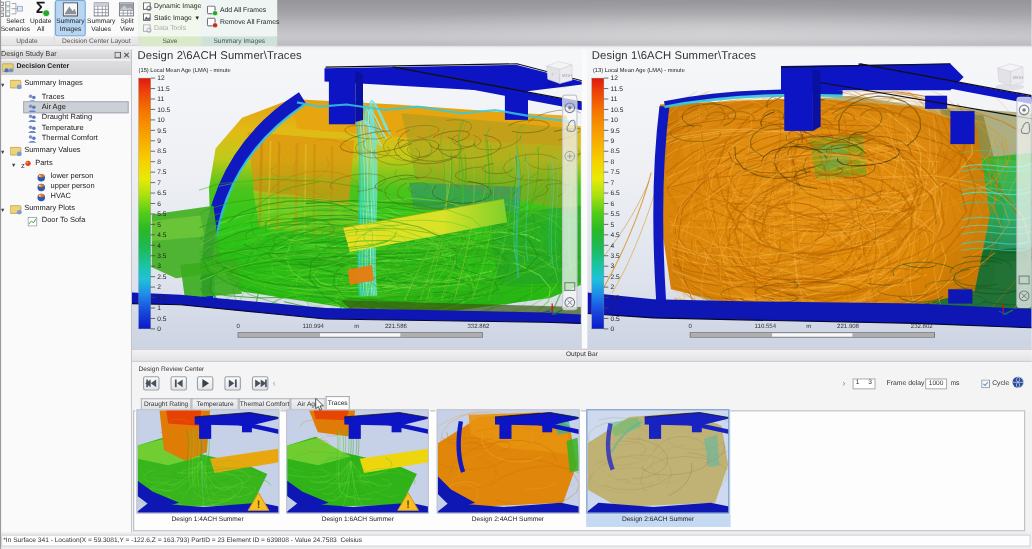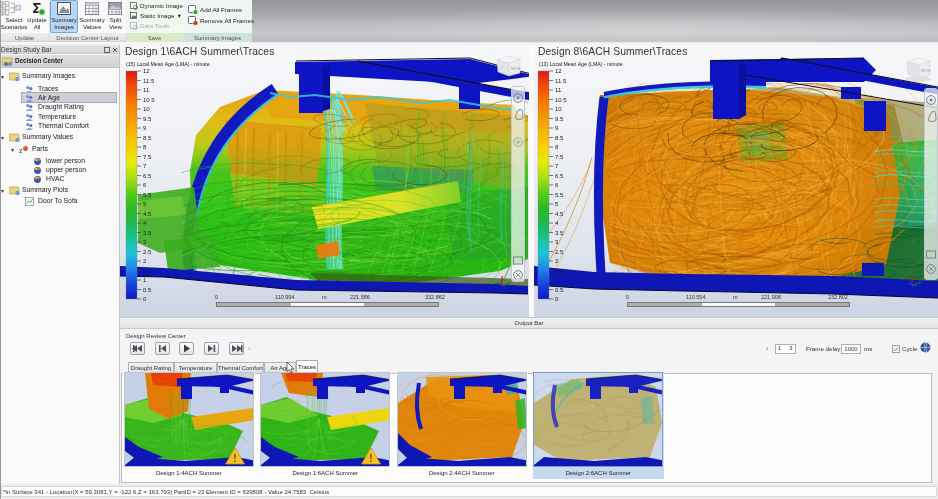--- a/index.html
+++ b/index.html
@@ -217,21 +217,21 @@
         <svg width="9" height="9" style="display:block">
           <rect x="0.5" y="0.5" width="8" height="8" fill="#fff" stroke="#8090a8" stroke-width="0.8"></rect>
           <path d="M 1.5 6.5 L 3.5 4 L 5.5 5.5 L 7.5 2" fill="none" stroke="#40a040" stroke-width="0.9"></path>
         </svg>
       </div>
       <div style="position:absolute;left:38px;top:142.5px;font-size:6.8px;font-weight:normal;color:#1a1a1a;white-space:nowrap;">Door To Sofa</div>
     </div>
 </div>
 
 <div class="abs" style="left:120px;top:45px;width:409px;height:272px;background:linear-gradient(180deg,#f6f7f9 0%,#eef0f4 40%,#dde2ec 78%,#ccd3e2 100%);overflow:hidden;">
-  <div class="abs" style="left:5px;top:1px;font-size:10.3px;color:#333;letter-spacing:0.1px;">Design 1\6ACH Summer\Traces</div>
+  <div class="abs" style="left:5px;top:1px;font-size:10.3px;color:#333;letter-spacing:0.1px;">Design 2\6ACH Summer\Traces</div>
   <div class="abs" style="left:6px;top:16px;font-size:5.2px;color:#222;">(15) Local Mean Age (LMA) - minute</div>
   <svg class="abs" style="left:0;top:0;" width="409" height="272">
     <defs>
         <linearGradient id="lg" x1="0" y1="0" x2="0" y2="1">
           <stop offset="0%" stop-color="#e01810"></stop>
           <stop offset="6%" stop-color="#ee4708"></stop>
           <stop offset="14%" stop-color="#f57a00"></stop>
           <stop offset="24%" stop-color="#f8a800"></stop>
           <stop offset="33%" stop-color="#f5d000"></stop>
           <stop offset="40%" stop-color="#e8ea08"></stop>
@@ -706,21 +706,21 @@
       <path d="M 3.5 53 h 5 M 6 50.5 v 5" stroke="#9aa0a8" stroke-width="0.9"></path>
     <rect x="1.5" y="168" width="9" height="7" fill="none" stroke="#7a7f88" stroke-width="1"></rect>
     <circle cx="6" cy="186" r="4.4" fill="none" stroke="#7a7f88" stroke-width="1"></circle>
       <path d="M 3.8 183.8 L 8.2 188.2 M 8.2 183.8 L 3.8 188.2" stroke="#7a7f88" stroke-width="0.9"></path>
   </svg>
 </div>
 
 <div class="abs" style="left:529px;top:45px;width:5px;height:272px;background:#fbfbfc;"></div>
 
 <div class="abs" style="left:534px;top:45px;width:404px;height:272px;background:linear-gradient(180deg,#f6f7f9 0%,#eef0f4 40%,#dde2ec 78%,#ccd3e2 100%);overflow:hidden;">
-  <div class="abs" style="left:4px;top:1px;font-size:10.3px;color:#333;letter-spacing:0.1px;">Design 8\6ACH Summer\Traces</div>
+  <div class="abs" style="left:4px;top:1px;font-size:10.3px;color:#333;letter-spacing:0.1px;">Design 1\6ACH Summer\Traces</div>
   <div class="abs" style="left:5px;top:16px;font-size:5.2px;color:#222;">(13) Local Mean Age (LMA) - minute</div>
   <svg class="abs" style="left:0;top:0;" width="404" height="272">
     <defs>
         <linearGradient id="lg2" x1="0" y1="0" x2="0" y2="1">
           <stop offset="0%" stop-color="#e01810"></stop>
           <stop offset="6%" stop-color="#ee4708"></stop>
           <stop offset="14%" stop-color="#f57a00"></stop>
           <stop offset="24%" stop-color="#f8a800"></stop>
           <stop offset="33%" stop-color="#f5d000"></stop>
           <stop offset="40%" stop-color="#e8ea08"></stop>

